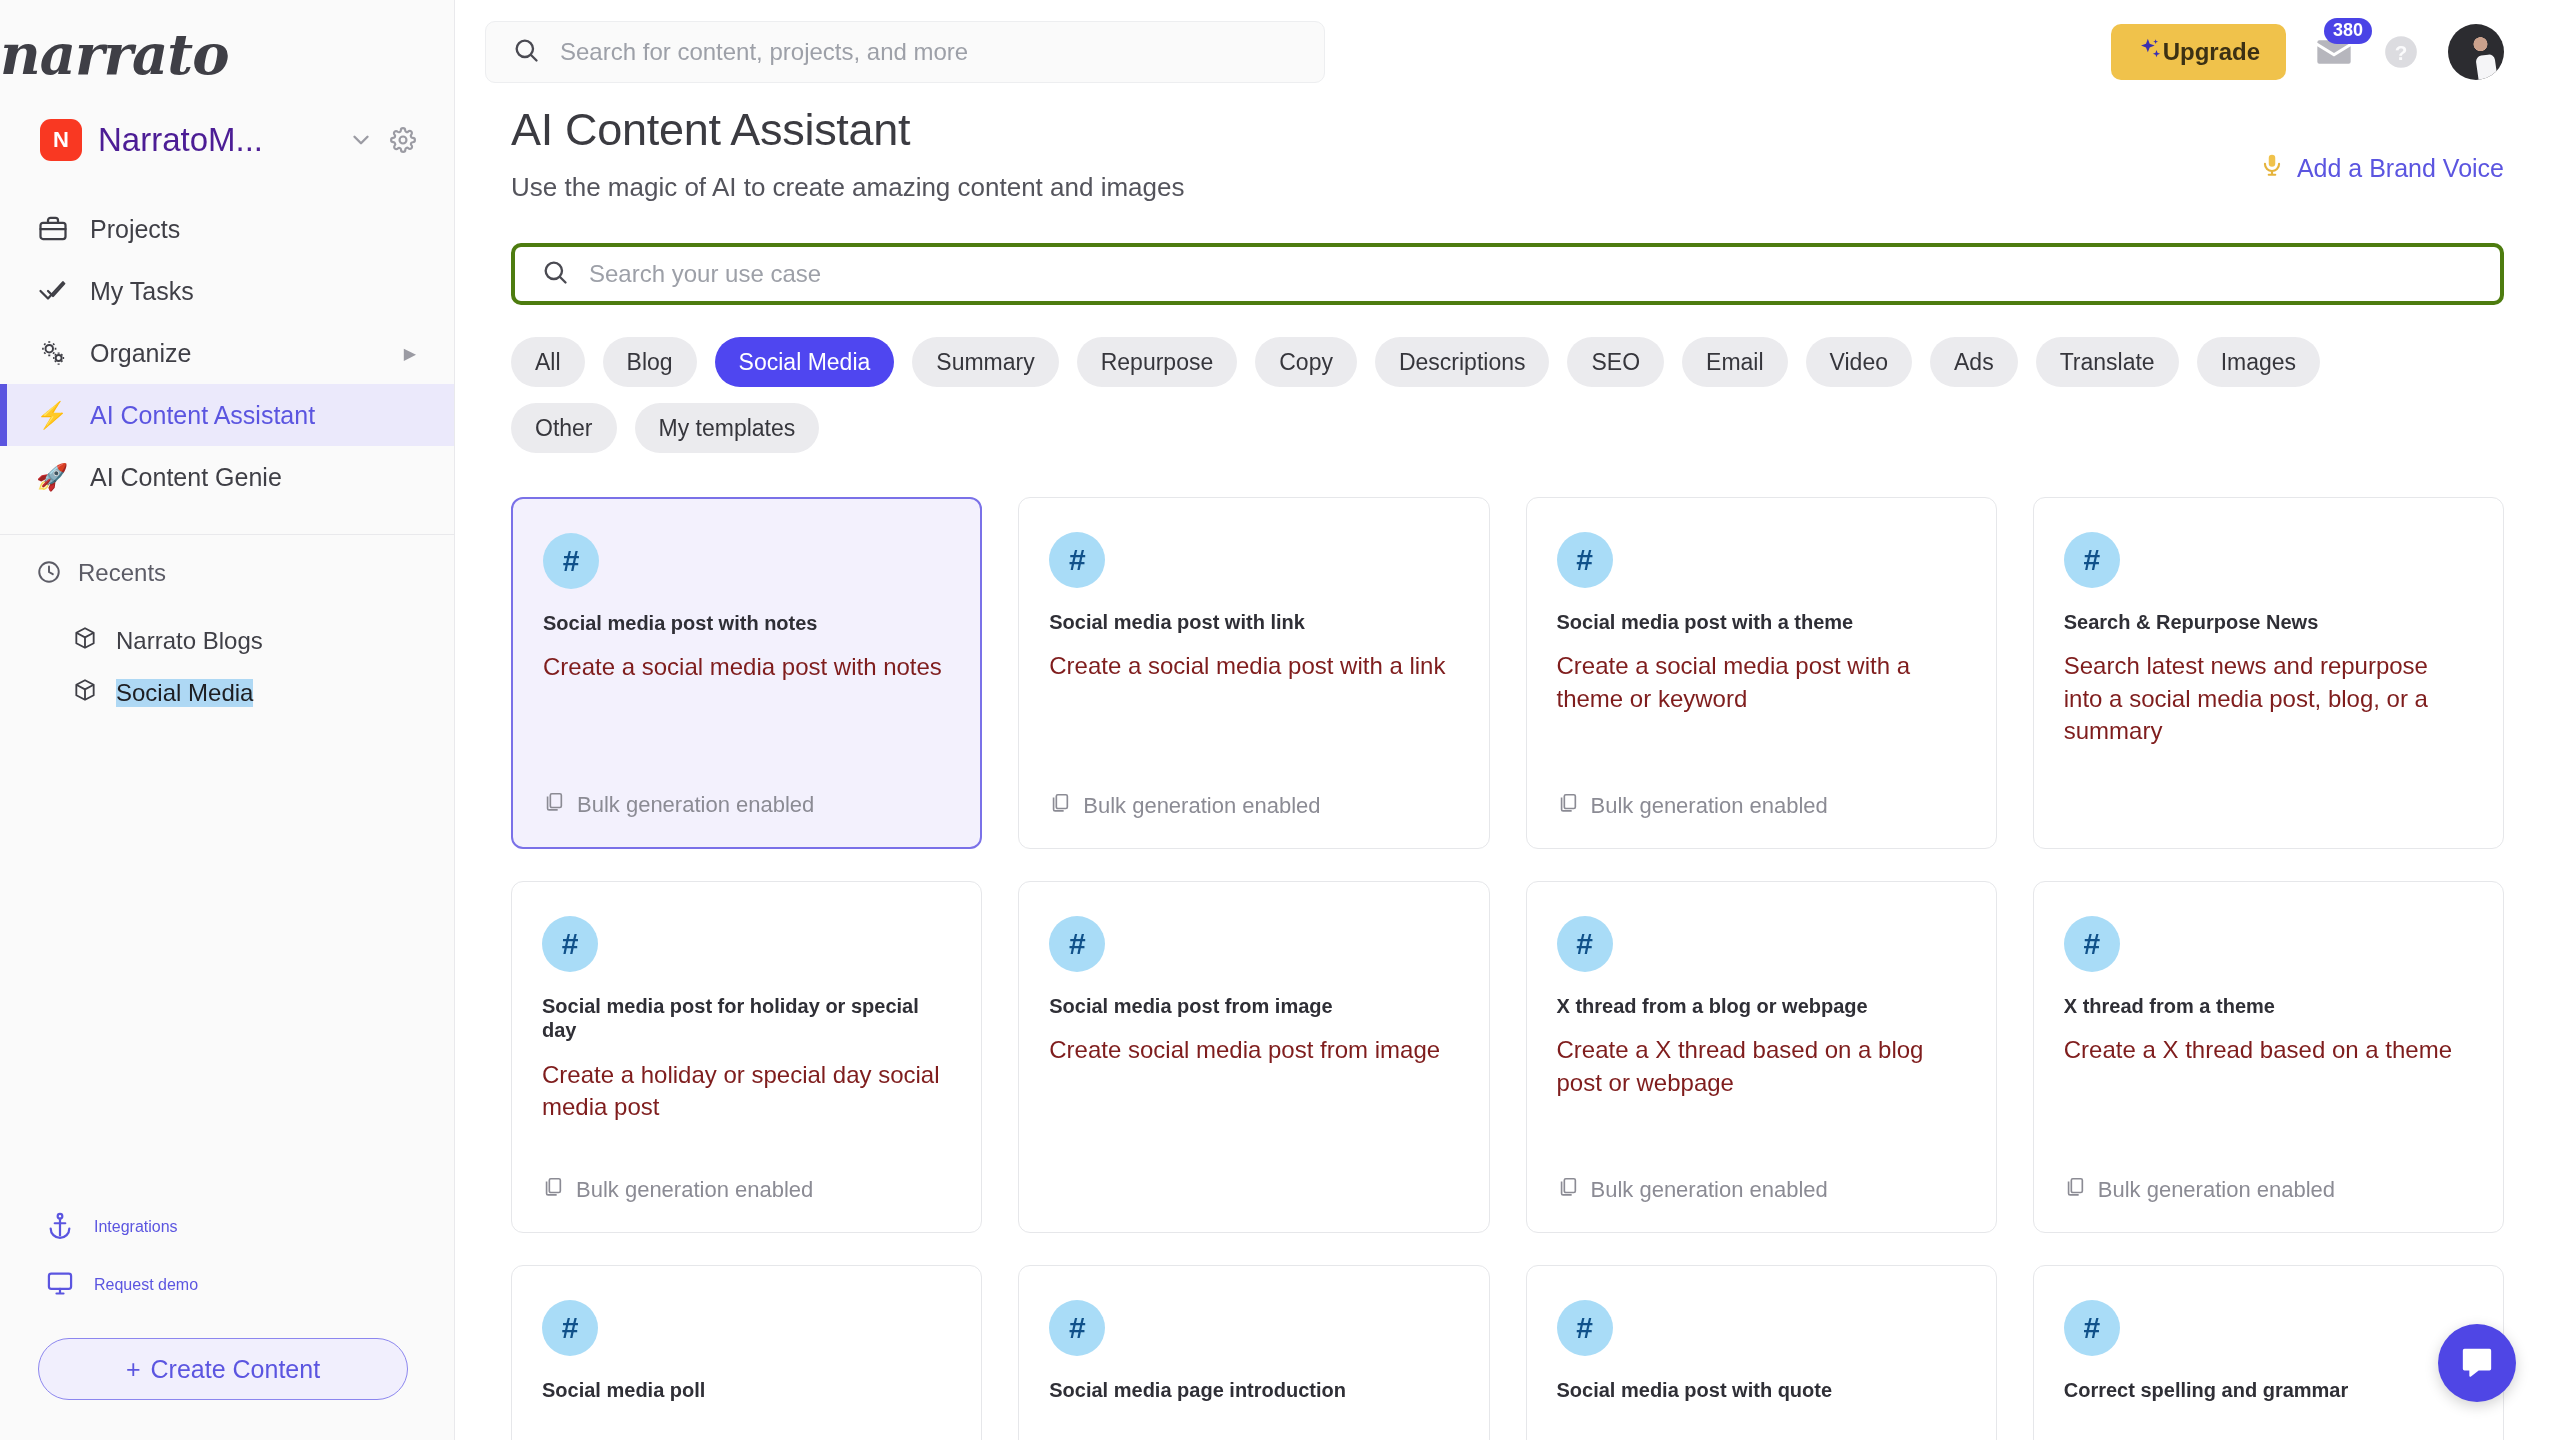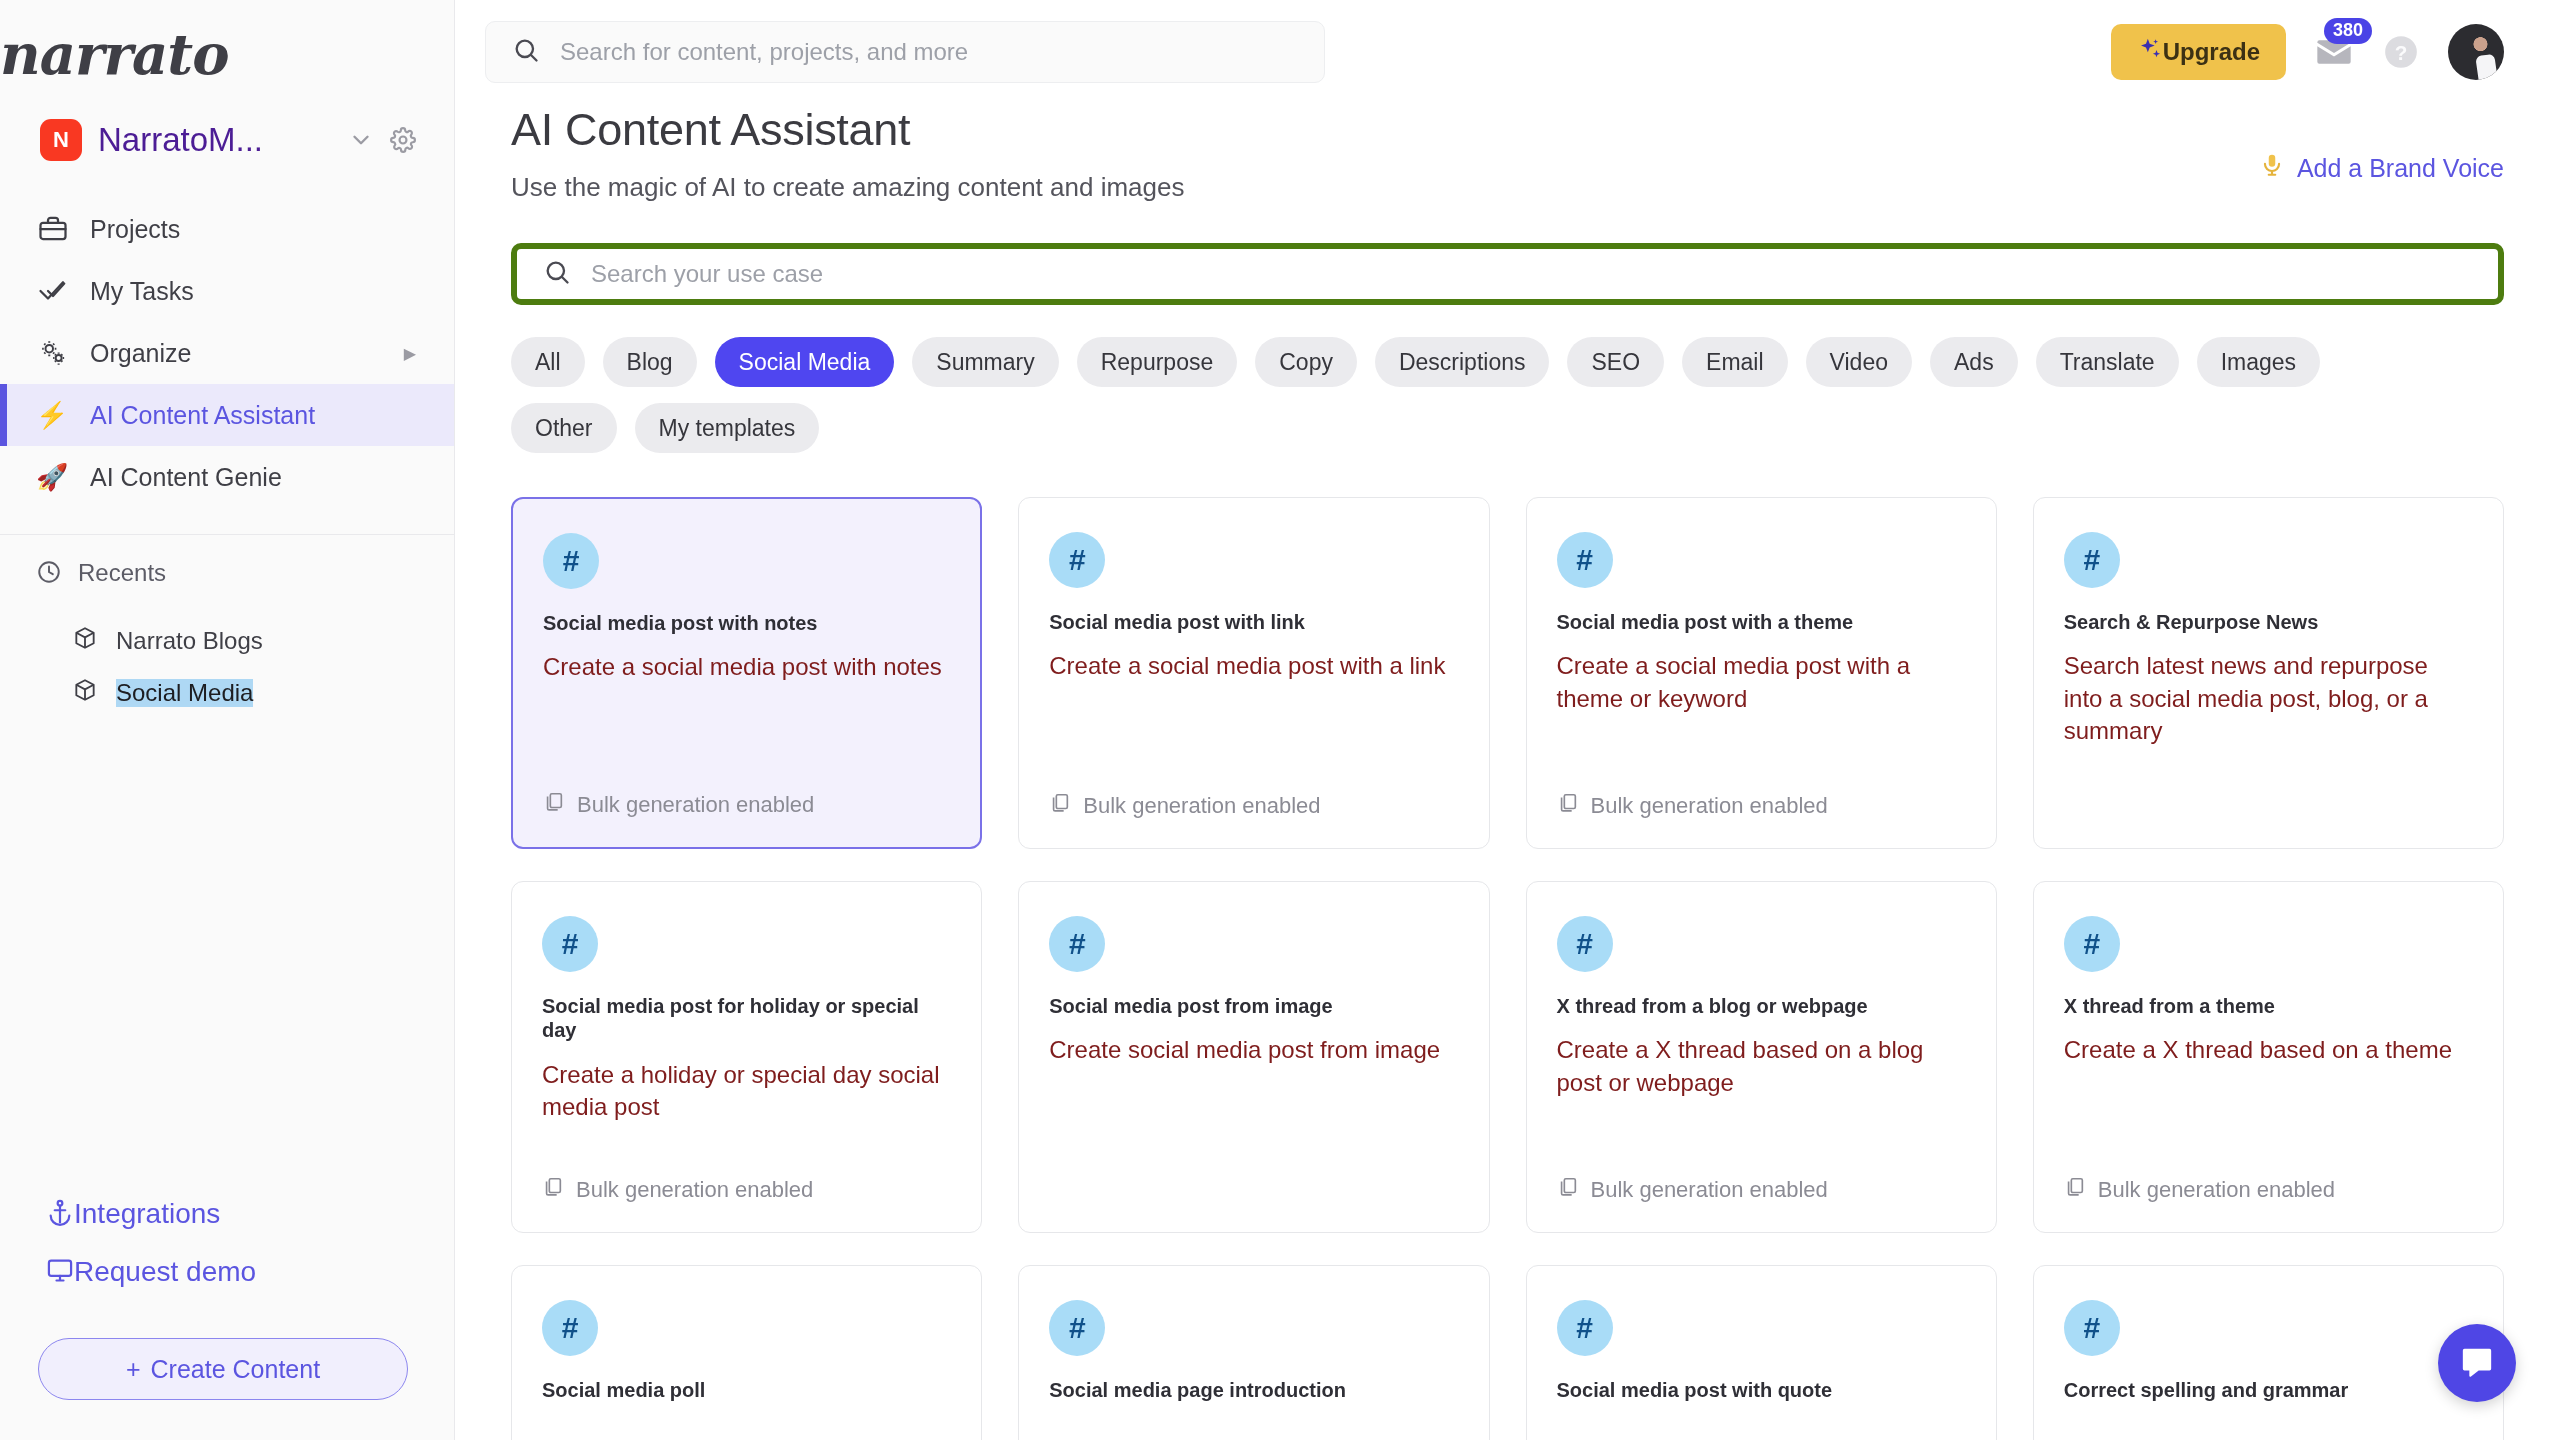--- a/index.html
+++ b/index.html
@@ -70,23 +70,23 @@
     display: flex; align-items: center; gap: 18px;
     padding: 0 38px 0 72px; height: 52px;
     font-size: 24px; color: #3f3f46; cursor: pointer;
   }
   .recent-item .ri-label.selected {
     background: #aed8f4; color: #1d1d21;
   }
 
   .sidebar-bottom { margin-top: auto; padding-bottom: 40px; }
   .bottom-link {
-    display: flex; 
+    display: flex; align-items: center; gap: 20px;
     padding: 0 38px 0 46px; height: 58px;
-    font-size: 28px; color: #5b55e0; cursor: pointer;
+    font-size: 16px; color: #5b55e0; cursor: pointer;
   }
   .create-btn {
     margin: 24px 46px 0 38px; height: 62px;
     border: 1.5px solid #8c86ef; border-radius: 31px;
     background: #f1effd; color: #5b55e0;
     font-size: 25px; display: flex; align-items: center; justify-content: center;
     gap: 10px; cursor: pointer;
   }
 
   
@@ -135,21 +135,21 @@
   .page-title { font-size: 45px; color: #3b3b41; font-weight: normal; letter-spacing: -0.3px; }
   .page-sub { font-size: 26px; color: #54545c; margin-top: 16px; }
   .brand-voice {
     margin-left: auto; margin-top: 48px;
     display: flex; align-items: center; gap: 12px;
     font-size: 25px; color: #5b55e0; cursor: pointer;
   }
 
   .usecase-search {
     margin-top: 40px; height: 62px; border-radius: 10px;
-    background: #fff; border: 6px solid #4d7c0f;
+    background: #fff; border: 4px solid #4d7c0f;
     display: flex; align-items: center; gap: 20px; padding: 0 26px;
   }
   .usecase-search .uc-text { font-size: 24px; color: #9da0a8; }
 
   .chips { margin-top: 32px; display: flex; flex-wrap: wrap; gap: 16px 18px; max-width: 1900px; }
   .chip {
     height: 50px; border-radius: 25px; background: #ebebee;
     color: #36363c; font-size: 23px;
     display: flex; align-items: center; padding: 0 24px; cursor: pointer;
     white-space: nowrap;

